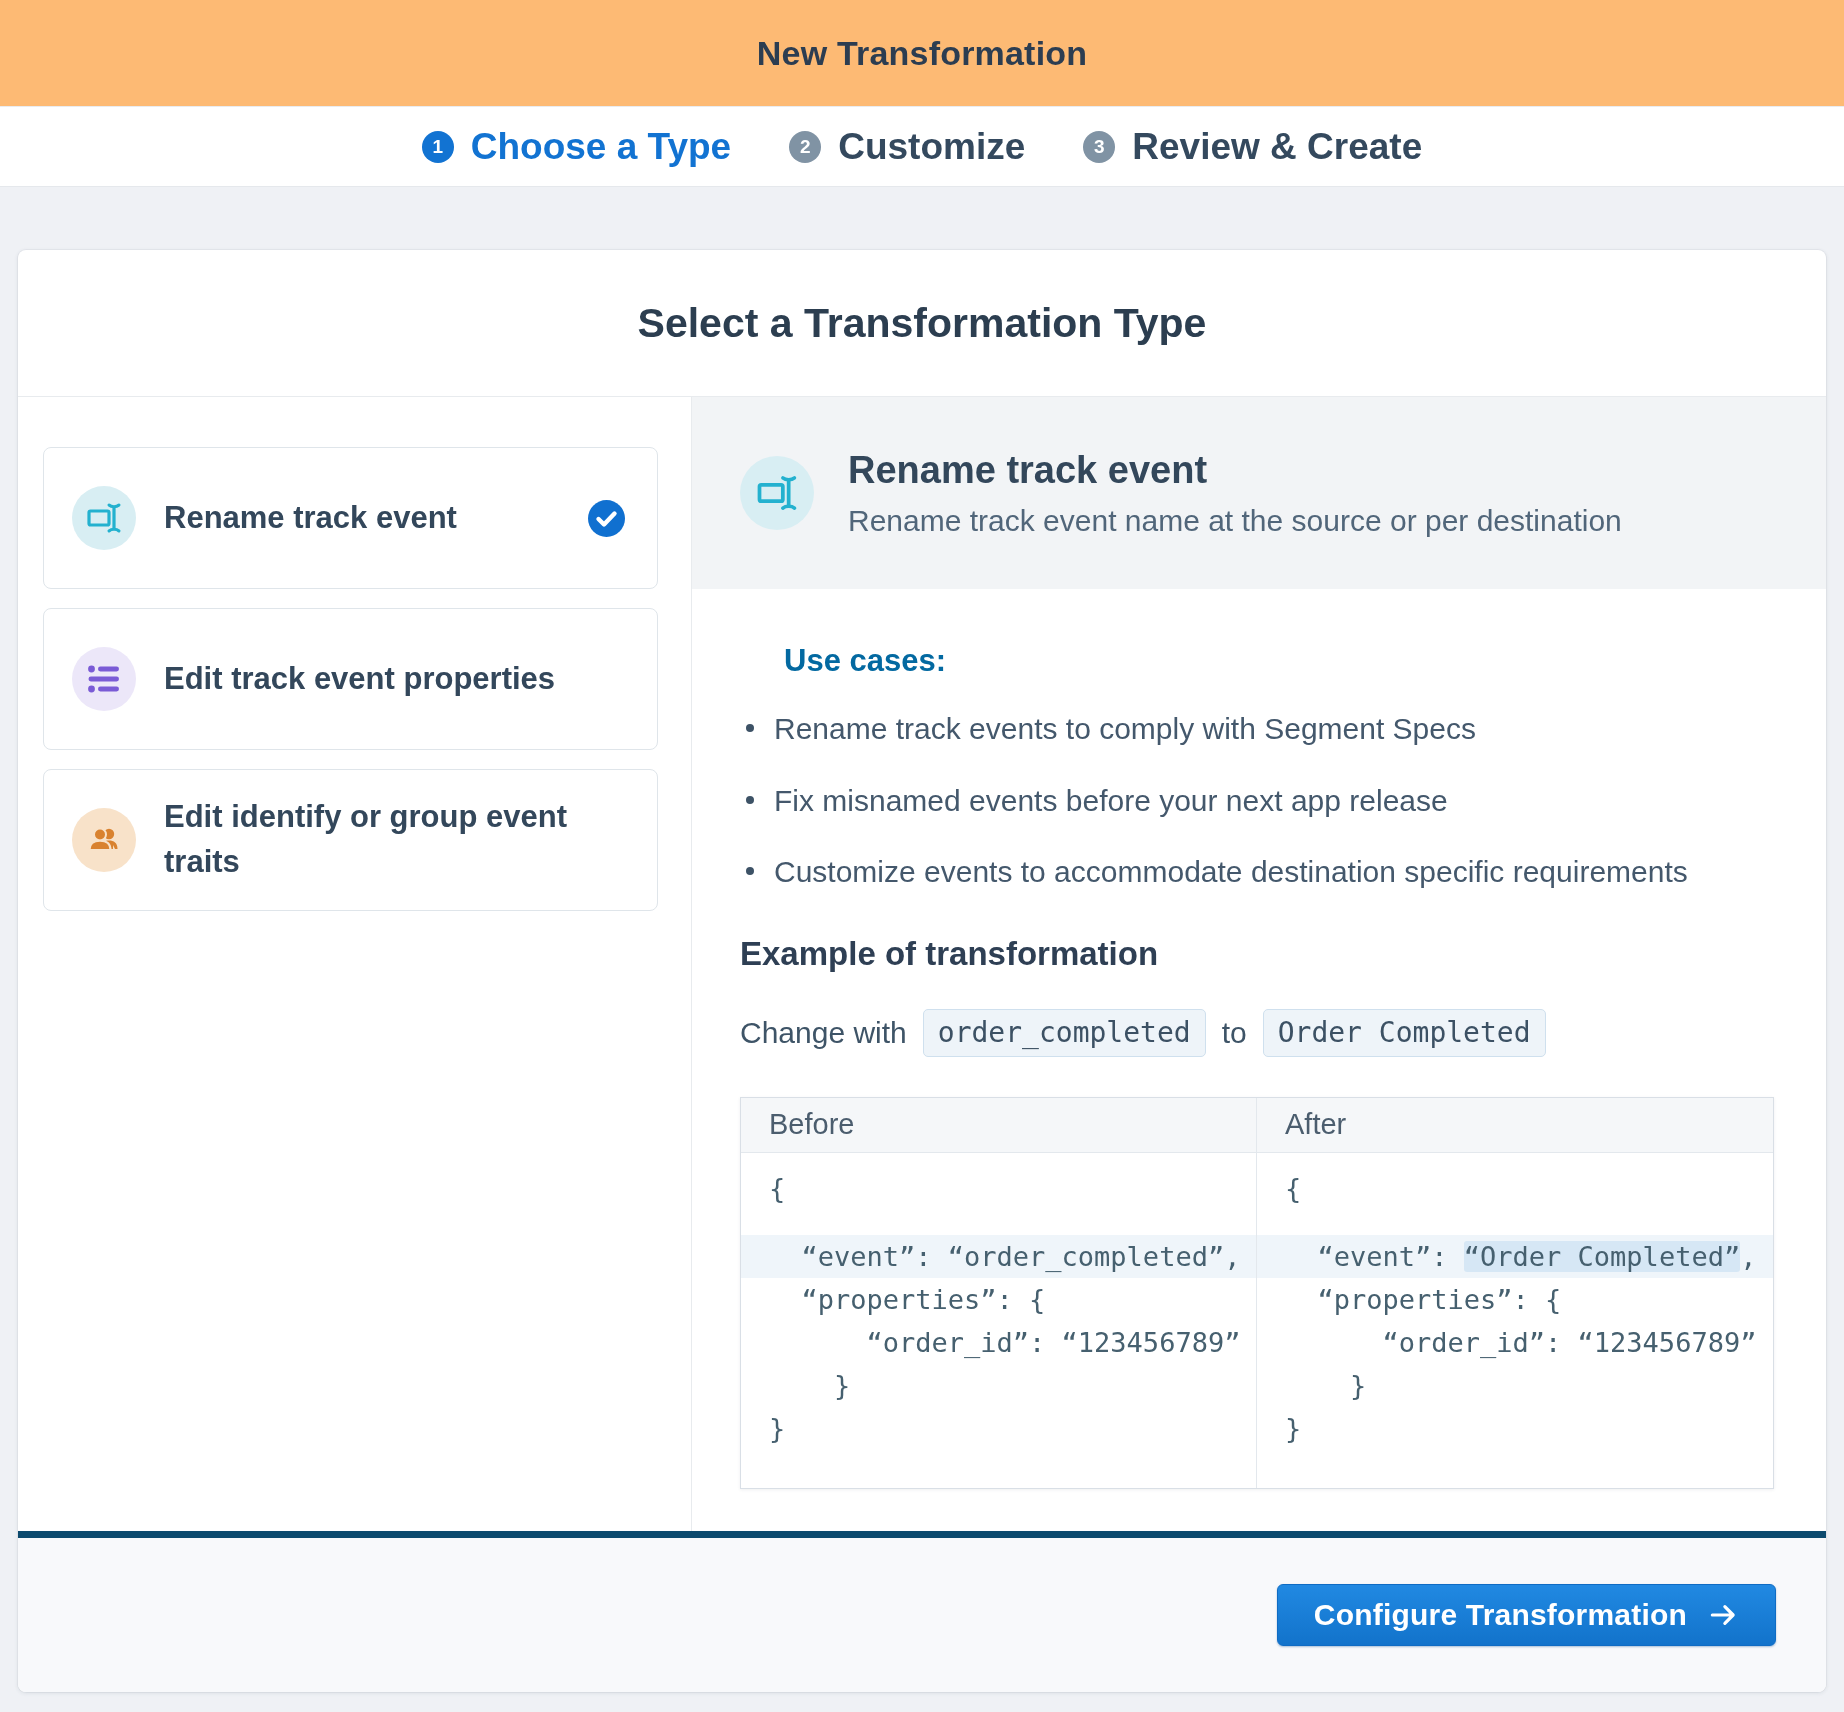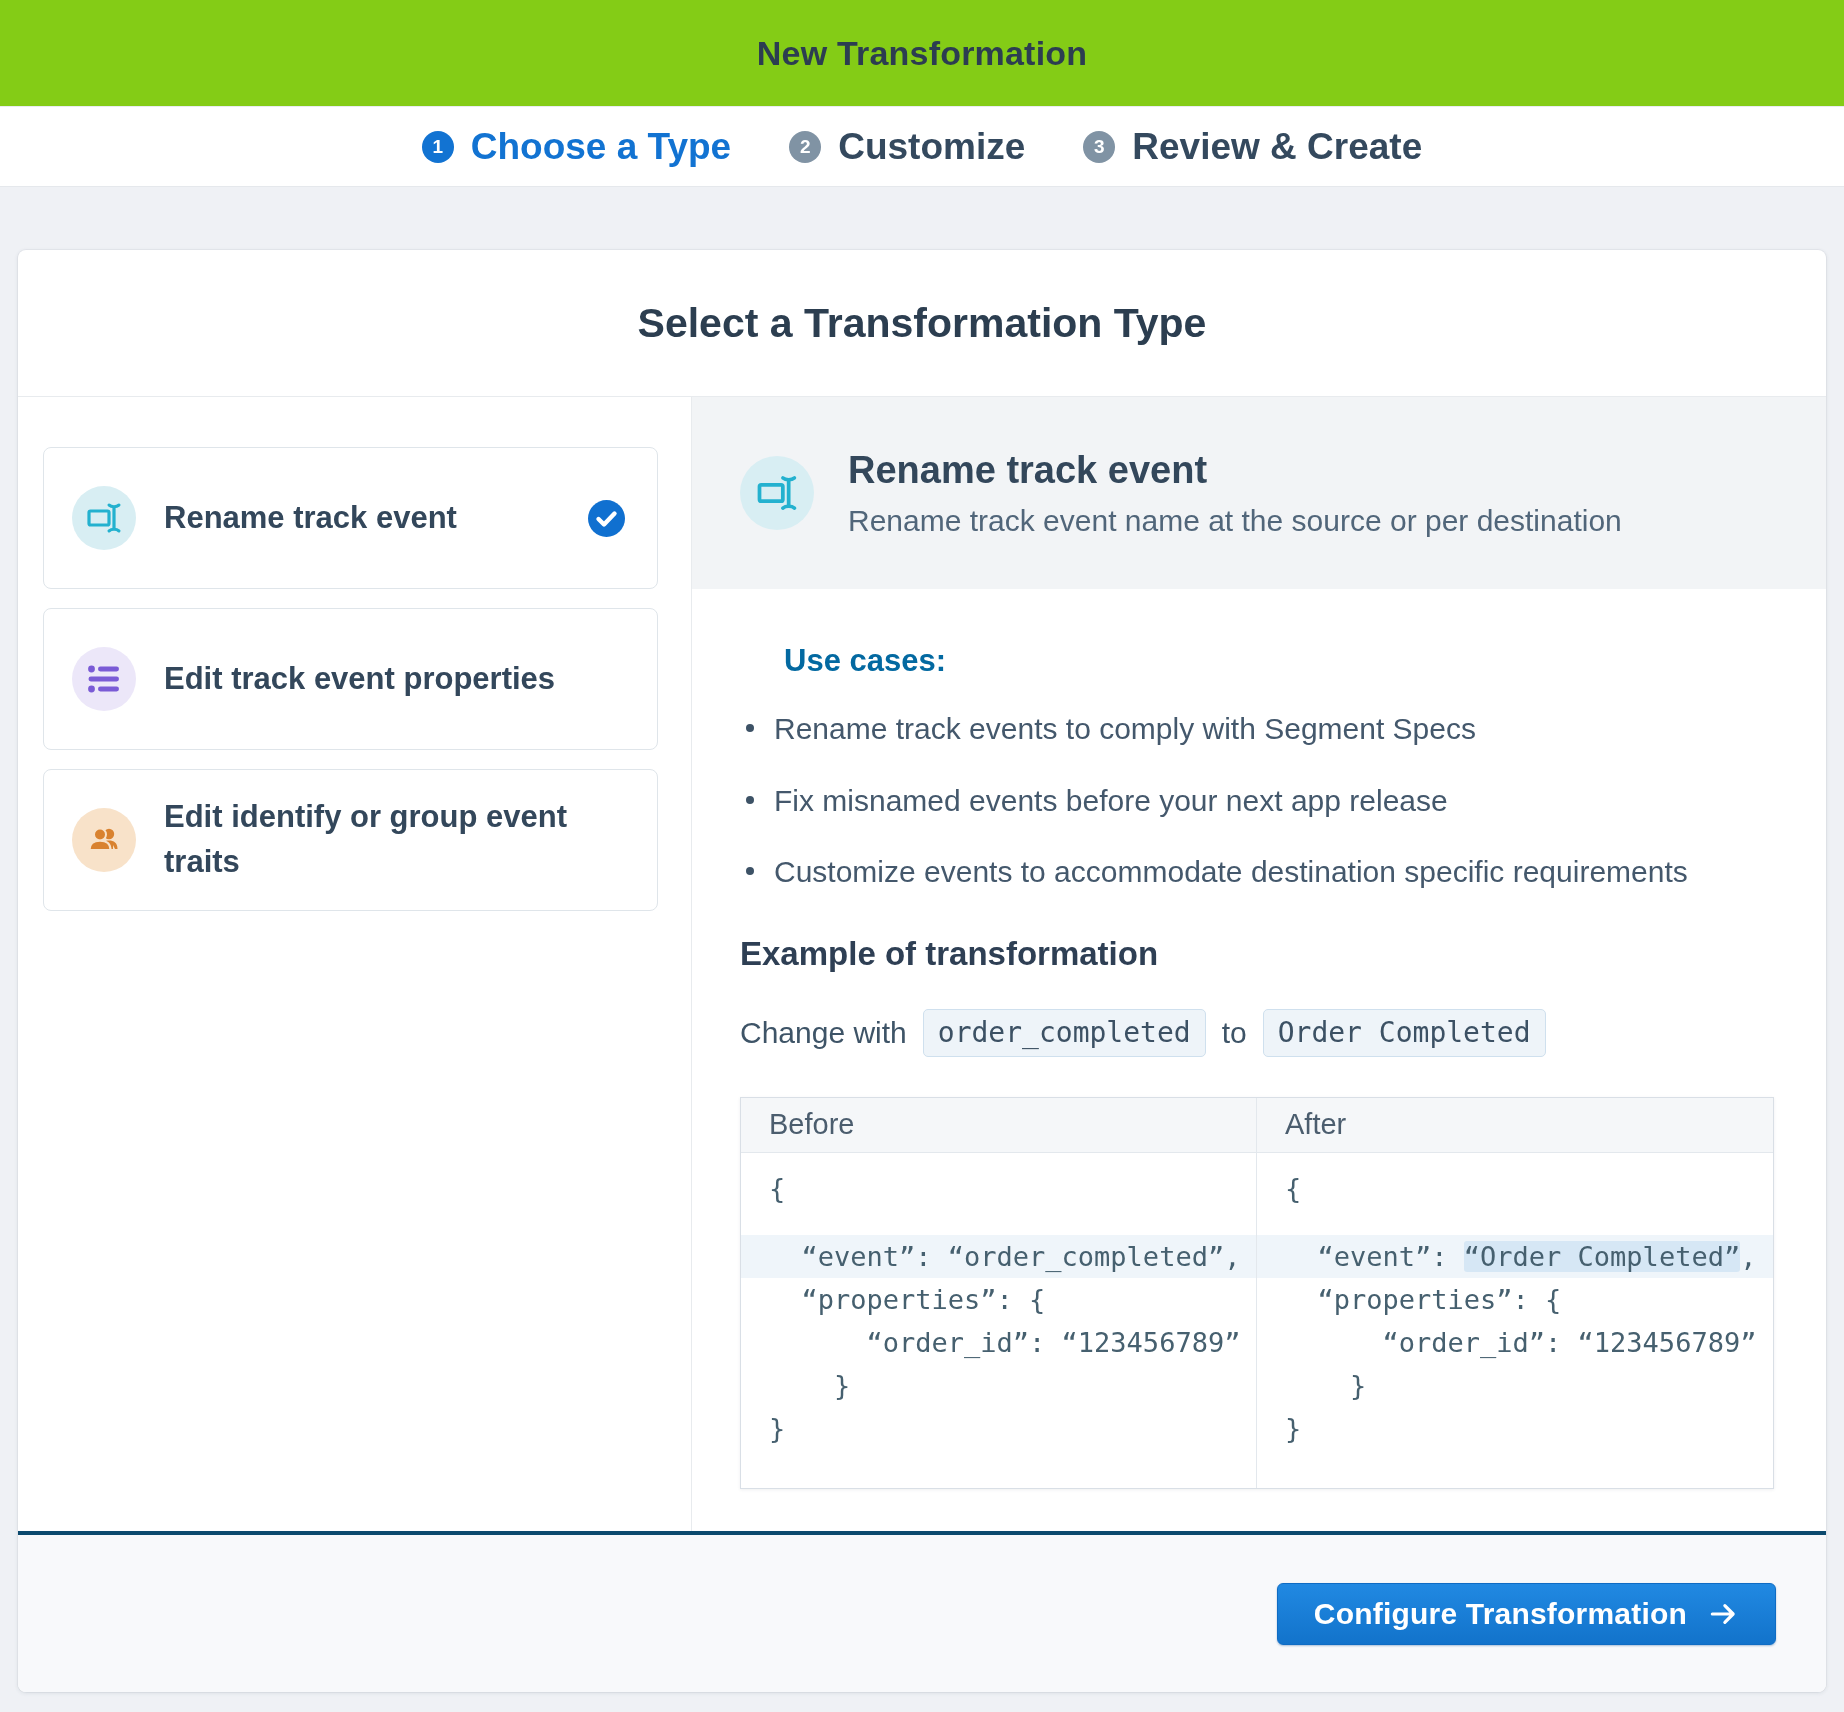--- a/index.html
+++ b/index.html
@@ -5,21 +5,21 @@
   * { box-sizing: border-box; margin: 0; padding: 0; }
   html, body { width: 1844px; height: 1712px; }
   body {
     font-family: "Liberation Sans", sans-serif;
     background: #eff1f5;
     color: #33475b;
     overflow: hidden;
   }
   
   .app-header {
-    height: 107px; background: #84cc16; border-bottom: 1px solid #e9ecf0;
+    height: 107px; background: #fdba74; border-bottom: 1px solid #e9ecf0;
     display: flex; align-items: center; justify-content: center;
   }
   .app-header h1 { font-size: 34px; font-weight: 700; color: #2c3d51; letter-spacing: .2px; }
   .stepper-bar {
     height: 80px; background: #ffffff; border-bottom: 1px solid #e5e8ec;
     display: flex; align-items: center; justify-content: center; gap: 58px;
   }
   .step { display: flex; align-items: center; gap: 17px; cursor: pointer; }
   .step-circle {
     width: 32px; height: 32px; border-radius: 50%; background: #8093a4;
@@ -109,21 +109,21 @@
   .ba-col { flex: 1 1 50%; padding: 14px 0 38px 0; min-width: 0; }
   .ba-col:first-child { border-right: 1px solid #e3e8ed; }
   .code-line {
     font-family: "DejaVu Sans Mono", monospace; font-size: 27px; color: #46606f;
     line-height: 43px; height: 43px; padding-left: 28px; white-space: pre;
   }
   .code-line.hl-row { background: #eff5fa; margin-top: 25px; }
   .code-mark { background: #d6e7f5; border-radius: 3px; }
   
   .card-footer {
-    height: 161px; flex: 0 0 auto; background: #f8f9fb; border-top: 4px solid #0c4a6e;
+    height: 161px; flex: 0 0 auto; background: #f8f9fb; border-top: 7px solid #0c4a6e;
     display: flex; align-items: center; justify-content: flex-end; padding-right: 50px;
   }
   .primary-btn {
     height: 62px; padding: 0 36px; border-radius: 6px; border: 1px solid #0f6cc4;
     background: linear-gradient(#2189e2, #1273cb);
     color: #fff; font-family: "Liberation Sans", sans-serif;
     font-size: 30px; font-weight: 700; letter-spacing: .2px;
     display: flex; align-items: center; gap: 20px; cursor: pointer;
     box-shadow: 0 1px 2px rgba(16,84,150,.35);
   }

